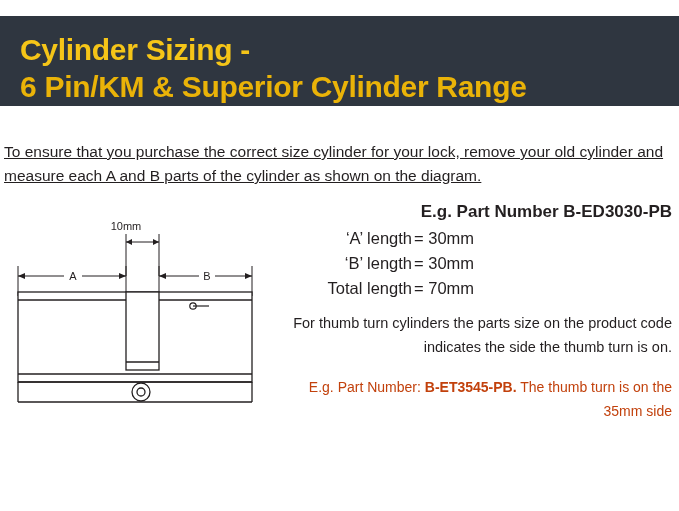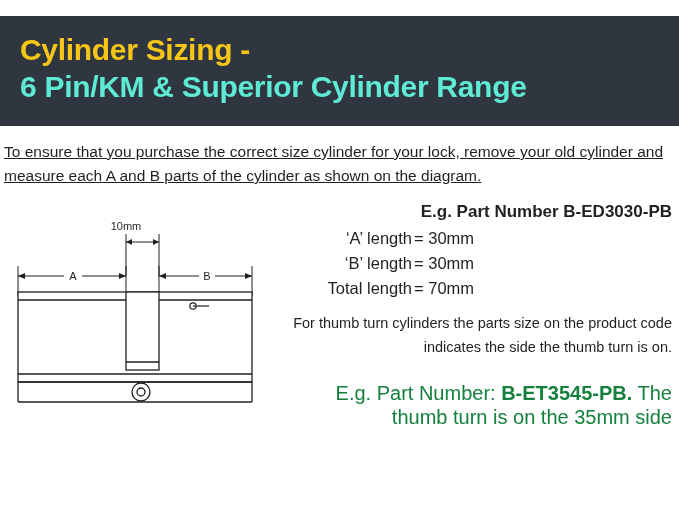--- a/index.html
+++ b/index.html
@@ -20,39 +20,39 @@
     height: 511px;
     background: #ffffff;
   }
 
   
   .header {
     position: absolute;
     left: 0;
     top: 16px;
     width: 679px;
-    height: 110px;
+    height: 90px;
     background: #2f3640;
     color: #ffffff;
     box-sizing: border-box;
     padding: 16px 20px 0 20px;
   }
   .header .line1 {
     font-size: 30px;
     font-weight: bold;
     letter-spacing: -0.3px;
     line-height: 36px;
     color: #f5c518;
   }
   .header .line2 {
     font-size: 30px;
     font-weight: bold;
     letter-spacing: -0.3px;
     line-height: 38px;
-    color: #5eead4;
+    color: #eab308;
   }
 
   
   .intro {
     position: absolute;
     left: 4px;
     top: 140px;
     width: 660px;
     font-size: 15.5px;
     line-height: 24px;
@@ -91,24 +91,24 @@
   .spec-table td.value {
     padding-left: 2px;
   }
   .note {
     font-size: 14.5px;
     line-height: 24px;
     margin-top: 10px;
     color: #231f20;
   }
   .note2 {
-    font-size: 20px;
-    line-height: 24px;
-    margin-top: 22px;
-    color: #15803d;
+    font-size: 14px;
+    line-height: 24px;
+    margin-top: 16px;
+    color: #c2410c;
   }
   .note2 b {
     font-weight: bold;
   }
 
   
   .footer {
     position: absolute;
     left: 4px;
     top: 462px;

